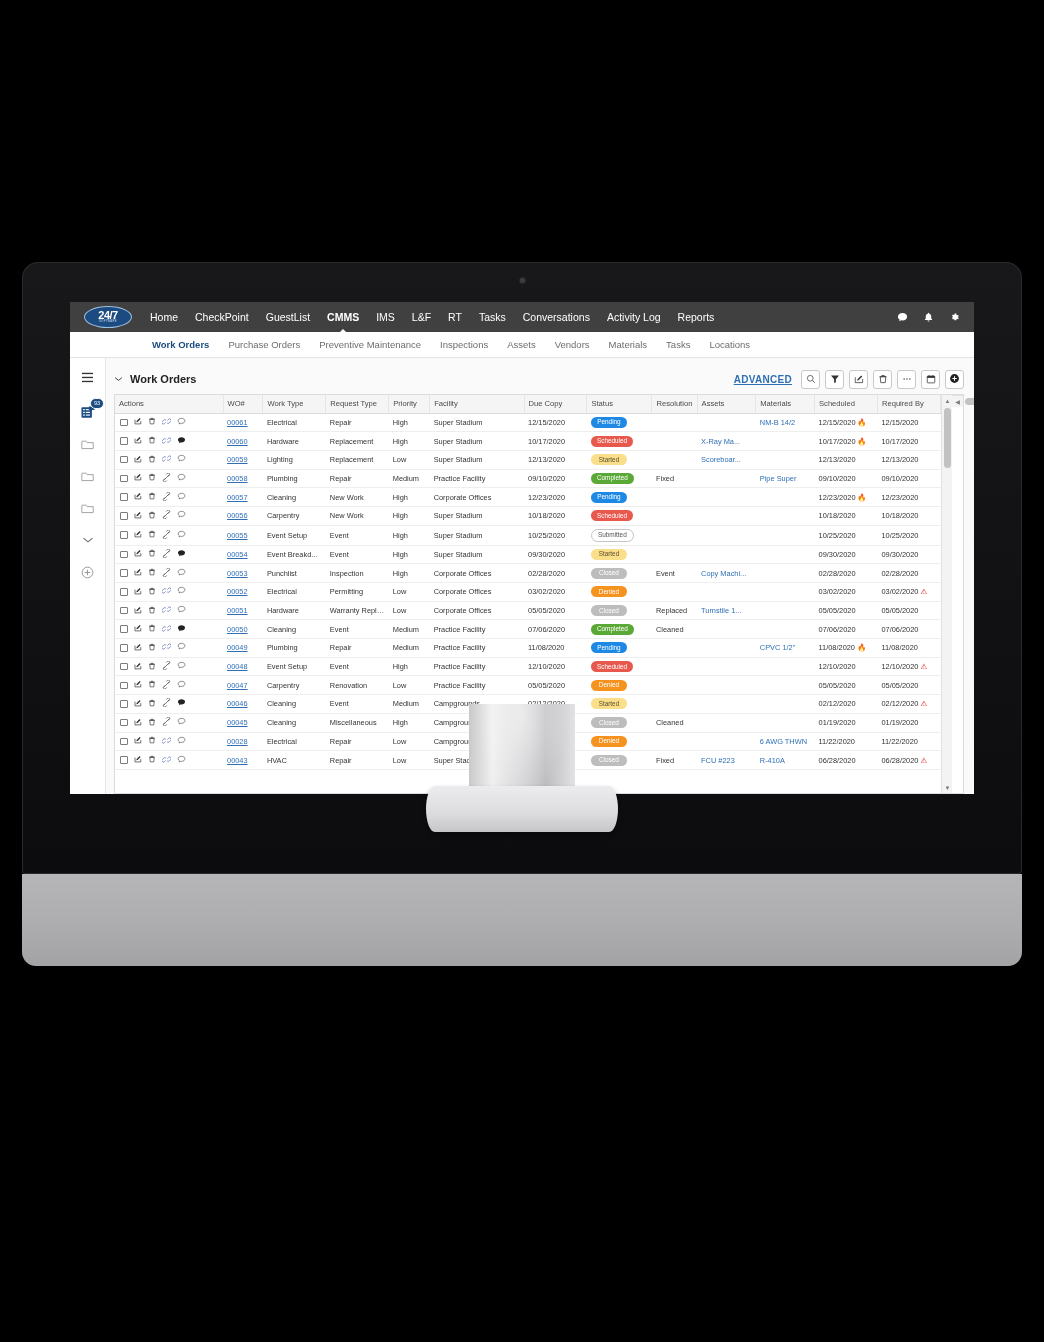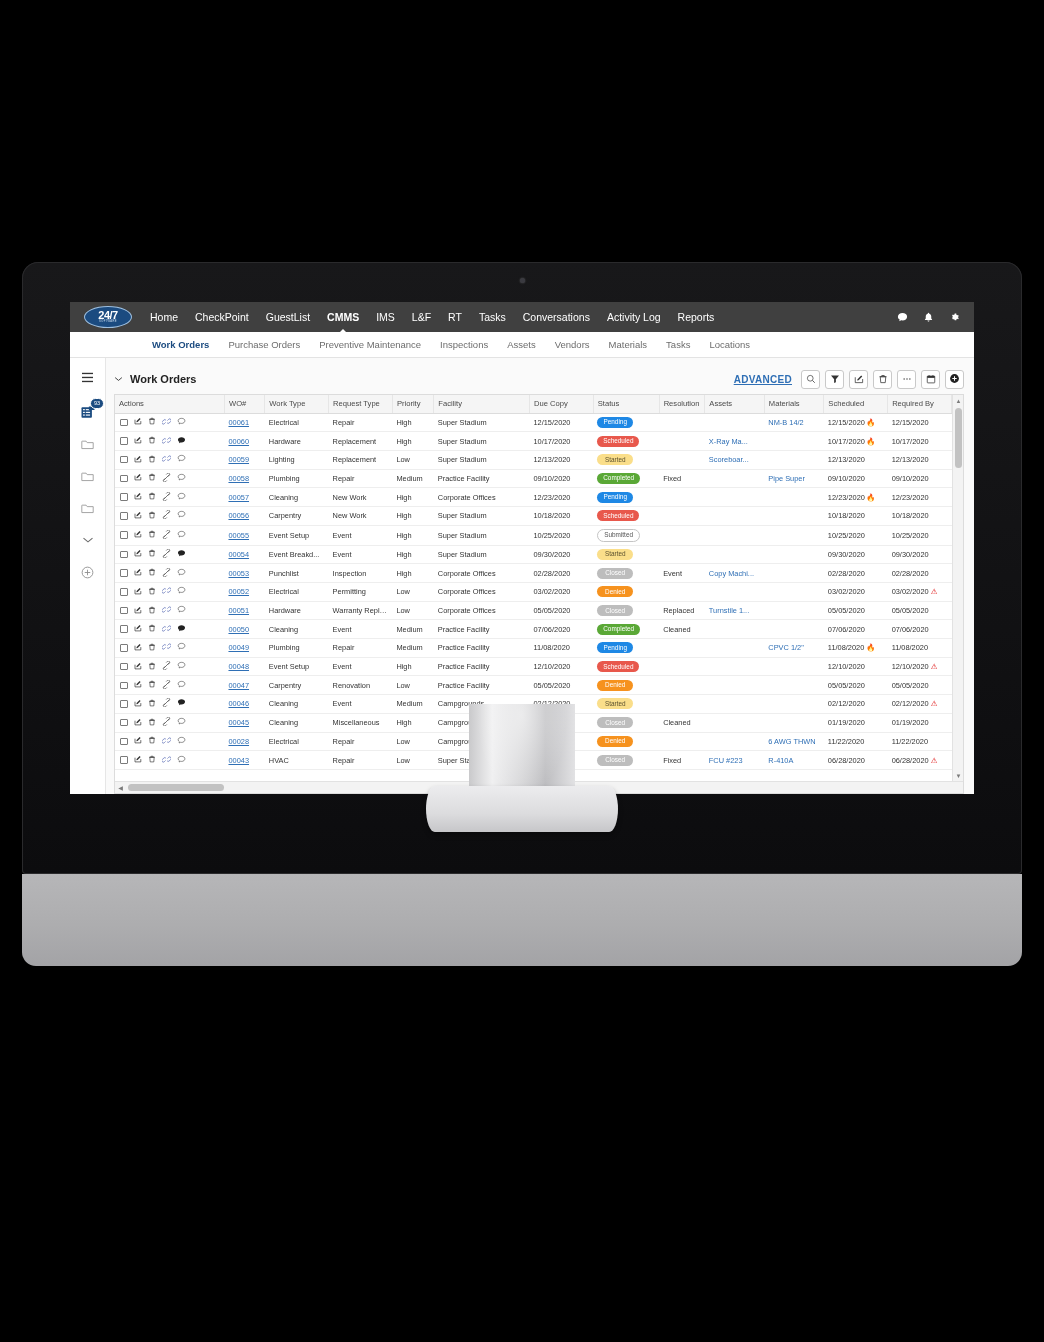--- a/index.html
+++ b/index.html
@@ -120,21 +120,21 @@
     font-size: 10px; color: #2f6fb5; text-decoration: underline; letter-spacing: .3px;
     margin-right: 4px; font-weight: bold;
   }
   .tbtn {
     width: 19px; height: 19px; border: 1px solid #c9c9c9; border-radius: 3px;
     background: #fff; display: flex; align-items: center; justify-content: center;
   }
   .tbtn.solid { border-color:#c9c9c9; }
 
   
-  .gridwrap { border: 1px solid #dcdcdc; background: #fff; flex: 1; display:flex; flex-direction:column; min-height:0; margin-top:2px;}
+  .gridwrap { border: 1px solid #dcdcdc; background: #fff; flex: 1; display:flex; flex-direction:row; min-height:0; margin-top:2px;}
   .gridscroll { flex:1; display:flex; min-height:0; }
   table { border-collapse: collapse; width: 100%; table-layout: fixed; }
   thead th {
     background: #f5f5f5; font-size: 7.6px; color: #4a4a4a; font-weight: normal;
     text-align: left; padding: 4px 4px; border-bottom: 1px solid #dcdcdc;
     border-right: 1px solid #e6e6e6; height: 18px; white-space: nowrap; overflow:hidden;
   }
   tbody td {
     font-size: 7.4px; color: #333; padding: 3px 4px; border-bottom: 1px solid #eeeeee;
     height: 18.7px; white-space: nowrap; overflow: hidden; text-overflow: ellipsis;

